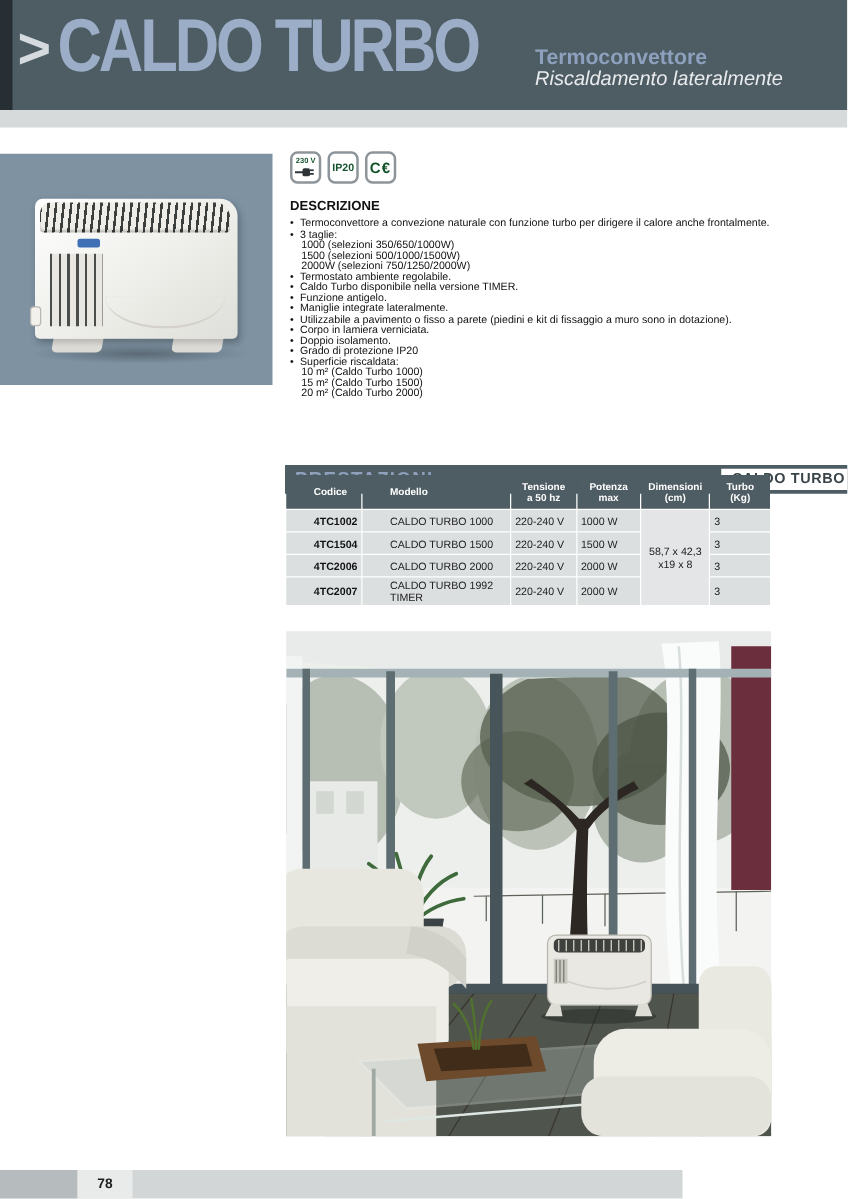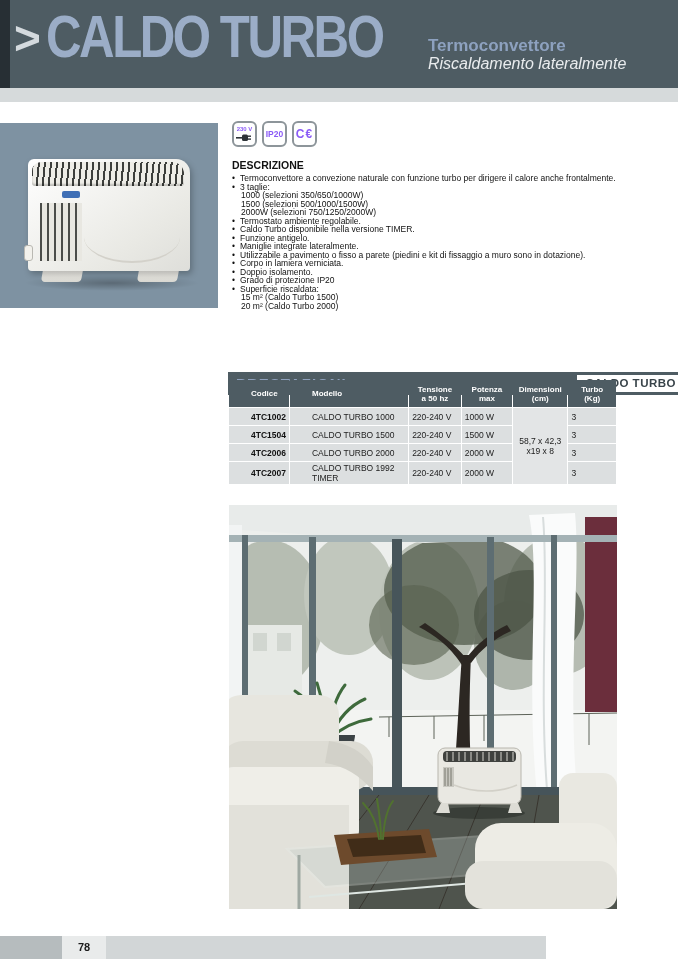--- a/index.html
+++ b/index.html
@@ -25,21 +25,21 @@
   .ph-logo { position:absolute; left:34px; top:32px; width:18px; height:7px; background:#3f6fb5; border-radius:2px; }
   .ph-curve { position:absolute; left:56px; top:78px; width:96px; height:26px; border-bottom:2px solid #d3d1ca; border-radius:0 0 50% 50%/0 0 100% 100%; }
   .ph-knob { position:absolute; left:-4px; top:86px; width:9px; height:16px; background:#f2f1ec; border:1px solid #b9b8b2; border-radius:3px; }
   .ph-foot { position:absolute; width:40px; height:13px; background:linear-gradient(#f4f3ee,#d8d7d1); border-radius:2px 2px 4px 4px; transform:skewX(-10deg); }
   .ph-foot.l { left:42px; top:146px; }
   .ph-foot.r { left:138px; top:146px; }
   .ph-shadow { position:absolute; left:24px; top:152px; width:176px; height:16px; background:radial-gradient(ellipse at center, rgba(0,0,0,.28), rgba(0,0,0,0) 70%); }
 
   
   .badges { position:absolute; left:232px; top:121px; display:flex; gap:5px; }
-  .badge { width:25px; height:26px; background:#fff; border:2px solid #8d959a; border-radius:6px; display:flex; flex-direction:column; align-items:center; justify-content:center; color:#8b5cf6; }
+  .badge { width:25px; height:26px; background:#fff; border:2px solid #8d959a; border-radius:6px; display:flex; flex-direction:column; align-items:center; justify-content:center; color:#14532d; }
   .badge .v-label { font-size:6px; font-weight:bold; line-height:7px; }
   .badge .ip-label { font-size:8.5px; font-weight:bold; }
   .badge .ce-label { font-size:12px; font-weight:bold; letter-spacing:1px; }
 
   
   .descr-h { position:absolute; left:232px; top:159px; font-size:10.5px; font-weight:bold; color:#111; }
   .descr { position:absolute; left:232px; top:174px; width:446px; list-style:none; font-size:8.5px; line-height:8.5px; color:#111; }
   .descr li { position:relative; padding-left:8px; }
   .descr .bl { position:absolute; left:0; top:0; }
   .descr .sub { padding-left:1px; }
@@ -118,21 +118,21 @@
       <li><span class="bl">•</span><span>Termoconvettore a convezione naturale con funzione turbo per dirigere il calore anche frontalmente.</span></li>
       <li><span class="bl">•</span><span>3 taglie:</span><div class="sub">1000 (selezioni 350/650/1000W)</div><div class="sub">1500 (selezioni 500/1000/1500W)</div><div class="sub">2000W (selezioni 750/1250/2000W)</div></li>
       <li><span class="bl">•</span><span>Termostato ambiente regolabile.</span></li>
       <li><span class="bl">•</span><span>Caldo Turbo disponibile nella versione TIMER.</span></li>
       <li><span class="bl">•</span><span>Funzione antigelo.</span></li>
       <li><span class="bl">•</span><span>Maniglie integrate lateralmente.</span></li>
       <li><span class="bl">•</span><span>Utilizzabile a pavimento o fisso a parete (piedini e kit di fissaggio a muro sono in dotazione).</span></li>
       <li><span class="bl">•</span><span>Corpo in lamiera verniciata.</span></li>
       <li><span class="bl">•</span><span>Doppio isolamento.</span></li>
       <li><span class="bl">•</span><span>Grado di protezione IP20</span></li>
-      <li><span class="bl">•</span><span>Superficie riscaldata:</span><div class="sub">15 m² (Caldo Turbo 1500)</div><div class="sub">20 m² (Caldo Turbo 2000)</div></li>
+      <li><span class="bl">•</span><span>Superficie riscaldata:</span><div class="sub">10 m² (Caldo Turbo 1000)</div><div class="sub">15 m² (Caldo Turbo 1500)</div><div class="sub">20 m² (Caldo Turbo 2000)</div></li>
     </ul>
 
   <div class="secbar">
     <span class="t">PRESTAZIONI</span>
     <span class="wb">CALDO TURBO</span>
   </div>
 
   <table class="spec" id="spec-table">
     <colgroup>
       <col style="width:51px">

